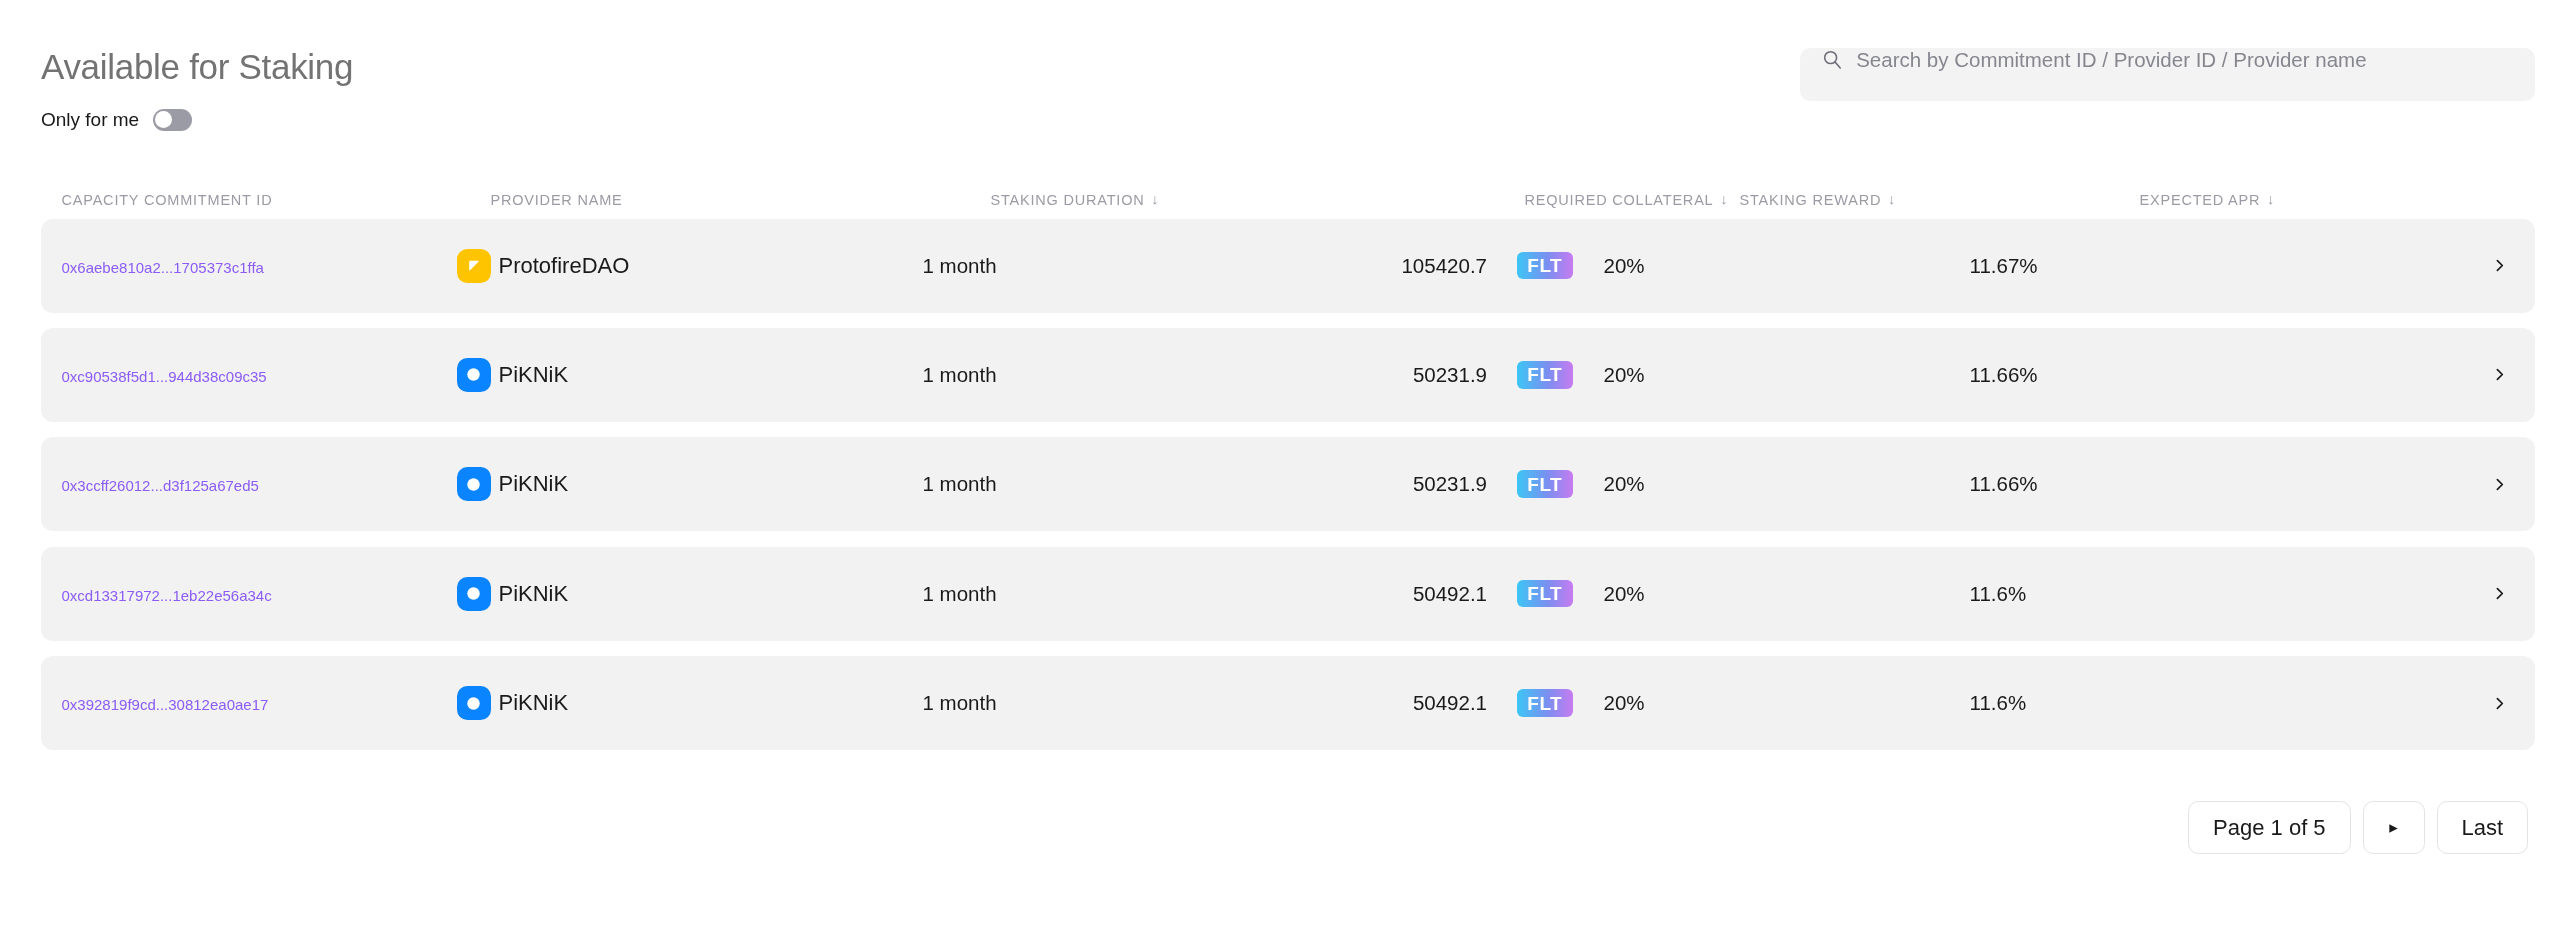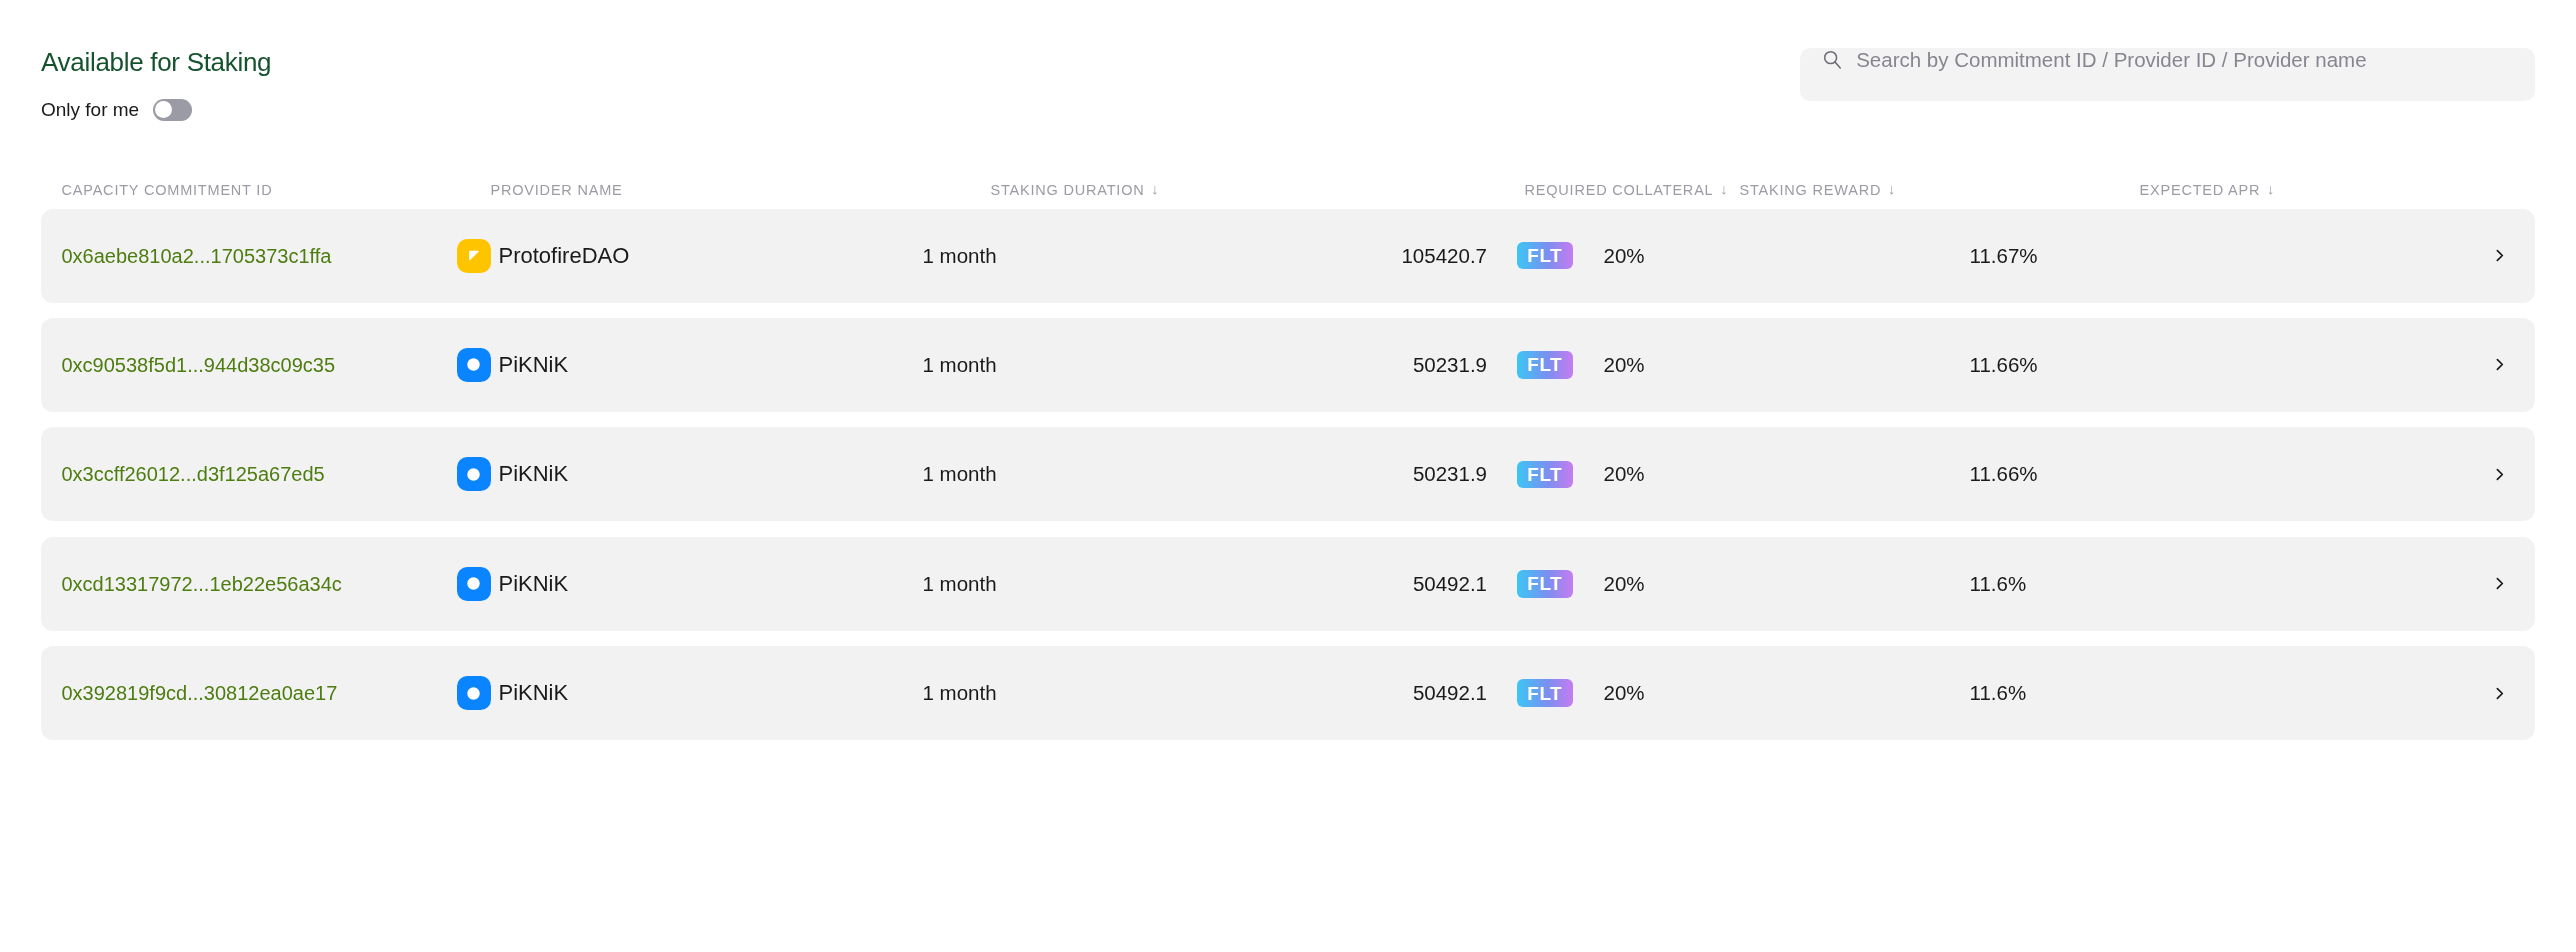--- a/index.html
+++ b/index.html
@@ -12,21 +12,21 @@
   }
   .page { position: relative; width: 2576px; height: 952px; padding: 0 41px; }
 
   
   .top-row {
     display: flex; align-items: flex-start; justify-content: space-between;
     padding-top: 48px;
   }
   .title-block { display: flex; flex-direction: column; }
   .page-title {
-    font-size: 26px; font-weight: 400; color: #14532d; letter-spacing: -0.3px;
+    font-size: 35px; font-weight: 400; color: #737373; letter-spacing: -0.3px;
     line-height: 1.1;
   }
   .onlyme-row { display: flex; align-items: center; gap: 13.7px; margin-top: 22px; }
   .onlyme-label { font-size: 19px; color: #1a1a1a; }
   .toggle {
     width: 39px; height: 22px; border-radius: 11px; background: #9b9ba5;
     position: relative; flex: none; cursor: pointer;
   }
   .toggle .knob {
     position: absolute; top: 2.6px; left: 2.6px; width: 17px; height: 17px;
@@ -58,21 +58,21 @@
     white-space: nowrap;
   }
   .th.num { justify-content: flex-start; }
   .sort-arrow { font-size: 14.5px; color: #9b9ba5; line-height: 1; }
 
   .row {
     background: #f2f2f3; border-radius: 12px; height: 94px;
     margin-bottom: 15.4px; padding: 0 20.5px; cursor: pointer;
   }
   .cell { font-size: 20.5px; color: #1a1a1a; white-space: nowrap; }
-  .cell-id a { color: #4d7c0f; text-decoration: none; font-size: 20px; text-align: center; }
+  .cell-id a { color: #8b5cf6; text-decoration: none; font-size: 15px; text-align: center; }
   .provider { display: flex; align-items: center; gap: 8px; }
   .avatar {
     width: 34px; height: 34px; border-radius: 10.3px; flex: none;
     display: flex; align-items: center; justify-content: center;
   }
   .avatar svg { display: block; }
   .provider-name { font-size: 22px; color: #1a1a1a; }
 
   .cell-collateral { display: flex; align-items: center; justify-content: flex-end; gap: 30px; }
   .flt-badge {
@@ -261,15 +261,20 @@
           <div class="cell">11.6%</div>
           <div class="chev">
             <svg width="17" height="17" viewBox="0 0 24 24" fill="none" stroke="#1a1a1a" stroke-width="2.4" stroke-linecap="round" stroke-linejoin="round">
               <polyline points="9 5 16 12 9 19"></polyline>
             </svg>
           </div>
         </div>
       </div>
   </div>
 
+  <div class="pagination">
+    <div class="pg-btn">Page 1 of 5</div>
+    <div class="pg-btn icon-btn">▸</div>
+    <div class="pg-btn">Last</div>
+  </div>
 
 </div>
 
 
 </body></html>

